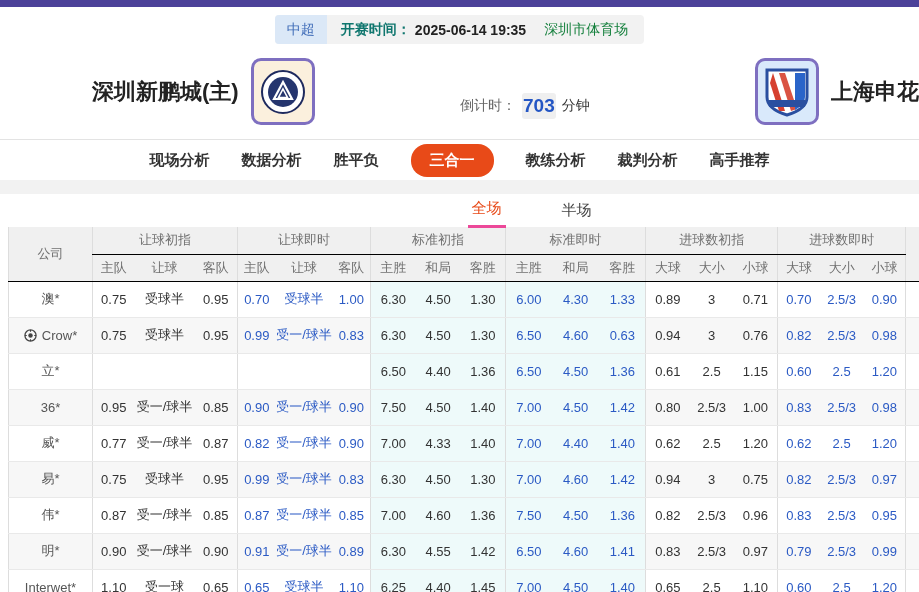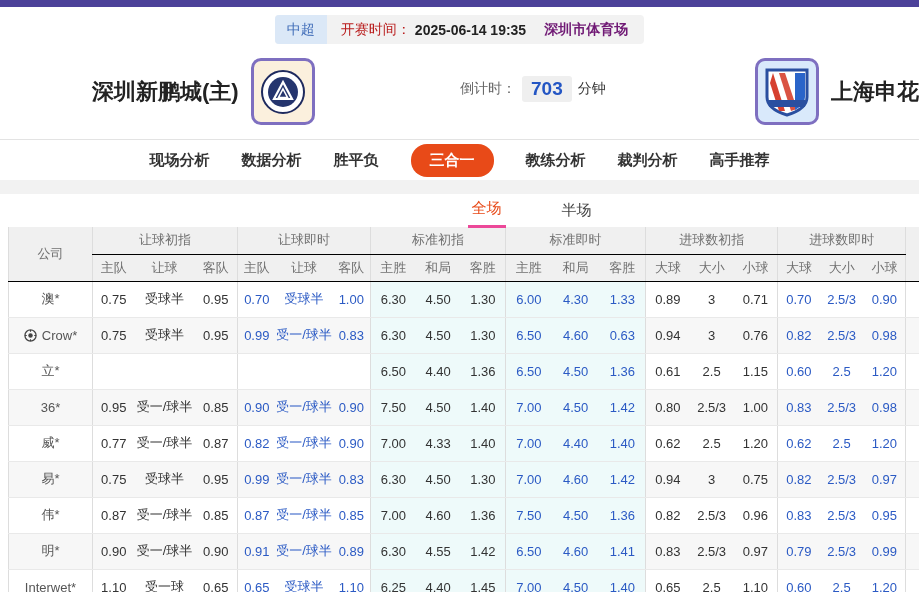--- a/index.html
+++ b/index.html
@@ -7,38 +7,38 @@
     font-family:"Liberation Sans","DejaVu Sans",sans-serif; color:#333; }
 
   .top-strip { height:7px; background:#4c4199; width:100%; }
 
   
   .info-wrap { display:flex; justify-content:center; padding-top:8px; }
   .info-bar { background:#f2f2f2; border-radius:4px; display:flex; align-items:center;
     height:29px; font-size:14px; overflow:hidden; }
   .league-badge { background:#dbe8f7; color:#3f6cb8; padding:0 12px; height:29px;
     display:flex; align-items:center; font-size:14px; }
-  .kick-label { font-weight:normal; margin:0 4px 0 14px; color:#b91c1c; }
+  .kick-label { font-weight:bold; margin:0 4px 0 14px; color:#0f766e; }
   .kick-time { font-weight:bold; color:#222; }
-  .venue { color:#701a75; margin:0 16px 0 18px;font-weight:bold; }
+  .venue { color:#15803d; margin:0 16px 0 18px; }
 
   
   .match-header { position:relative; height:96px; border-bottom:1px solid #e3e3e3; }
   .team { position:absolute; display:flex; align-items:center; }
   .team-name { font-size:22px; font-weight:bold; color:#222; white-space:nowrap; }
   .crest { width:64px; height:67px; border:3px solid #7e6fc0; border-radius:10px;
     display:flex; align-items:center; justify-content:center; }
   .crest.home { background:#fbf0dd; margin-left:12px; }
   .crest.away { background:#d9e9fb; margin-right:12px; }
   .home-team { left:92px; top:14px; }
   .away-team { left:748px; top:14px;padding-left:7px; }
-  .countdown { position:absolute; left:460px; top:32px; display:flex; align-items:center;
+  .countdown { position:absolute; left:460px; top:49px; display:flex; align-items:center;
     font-size:14px; color:#666;text-align:right; }
   .cd-num { background:#efefef; border-radius:3px; color:#2456c4; font-weight:bold;
-    font-size:19px; padding:2px 9px; margin:0 6px; }
+    font-size:19px; padding:2px 1px; margin:0 6px; }
   .cd-unit { color:#333; }
 
   
   .nav { height:40px; display:flex; align-items:center; justify-content:center; gap:32px;
     background:#fff; }
   .nav-tab { font-size:15px; font-weight:bold; color:#333; cursor:pointer; white-space:nowrap; }
   .nav-tab.active { background:#e84a18; color:#fff; border-radius:16px; padding:7px 19px;
     font-size:15px; }
 
   .gray-band { height:14px; background:#f2f2f2; }

